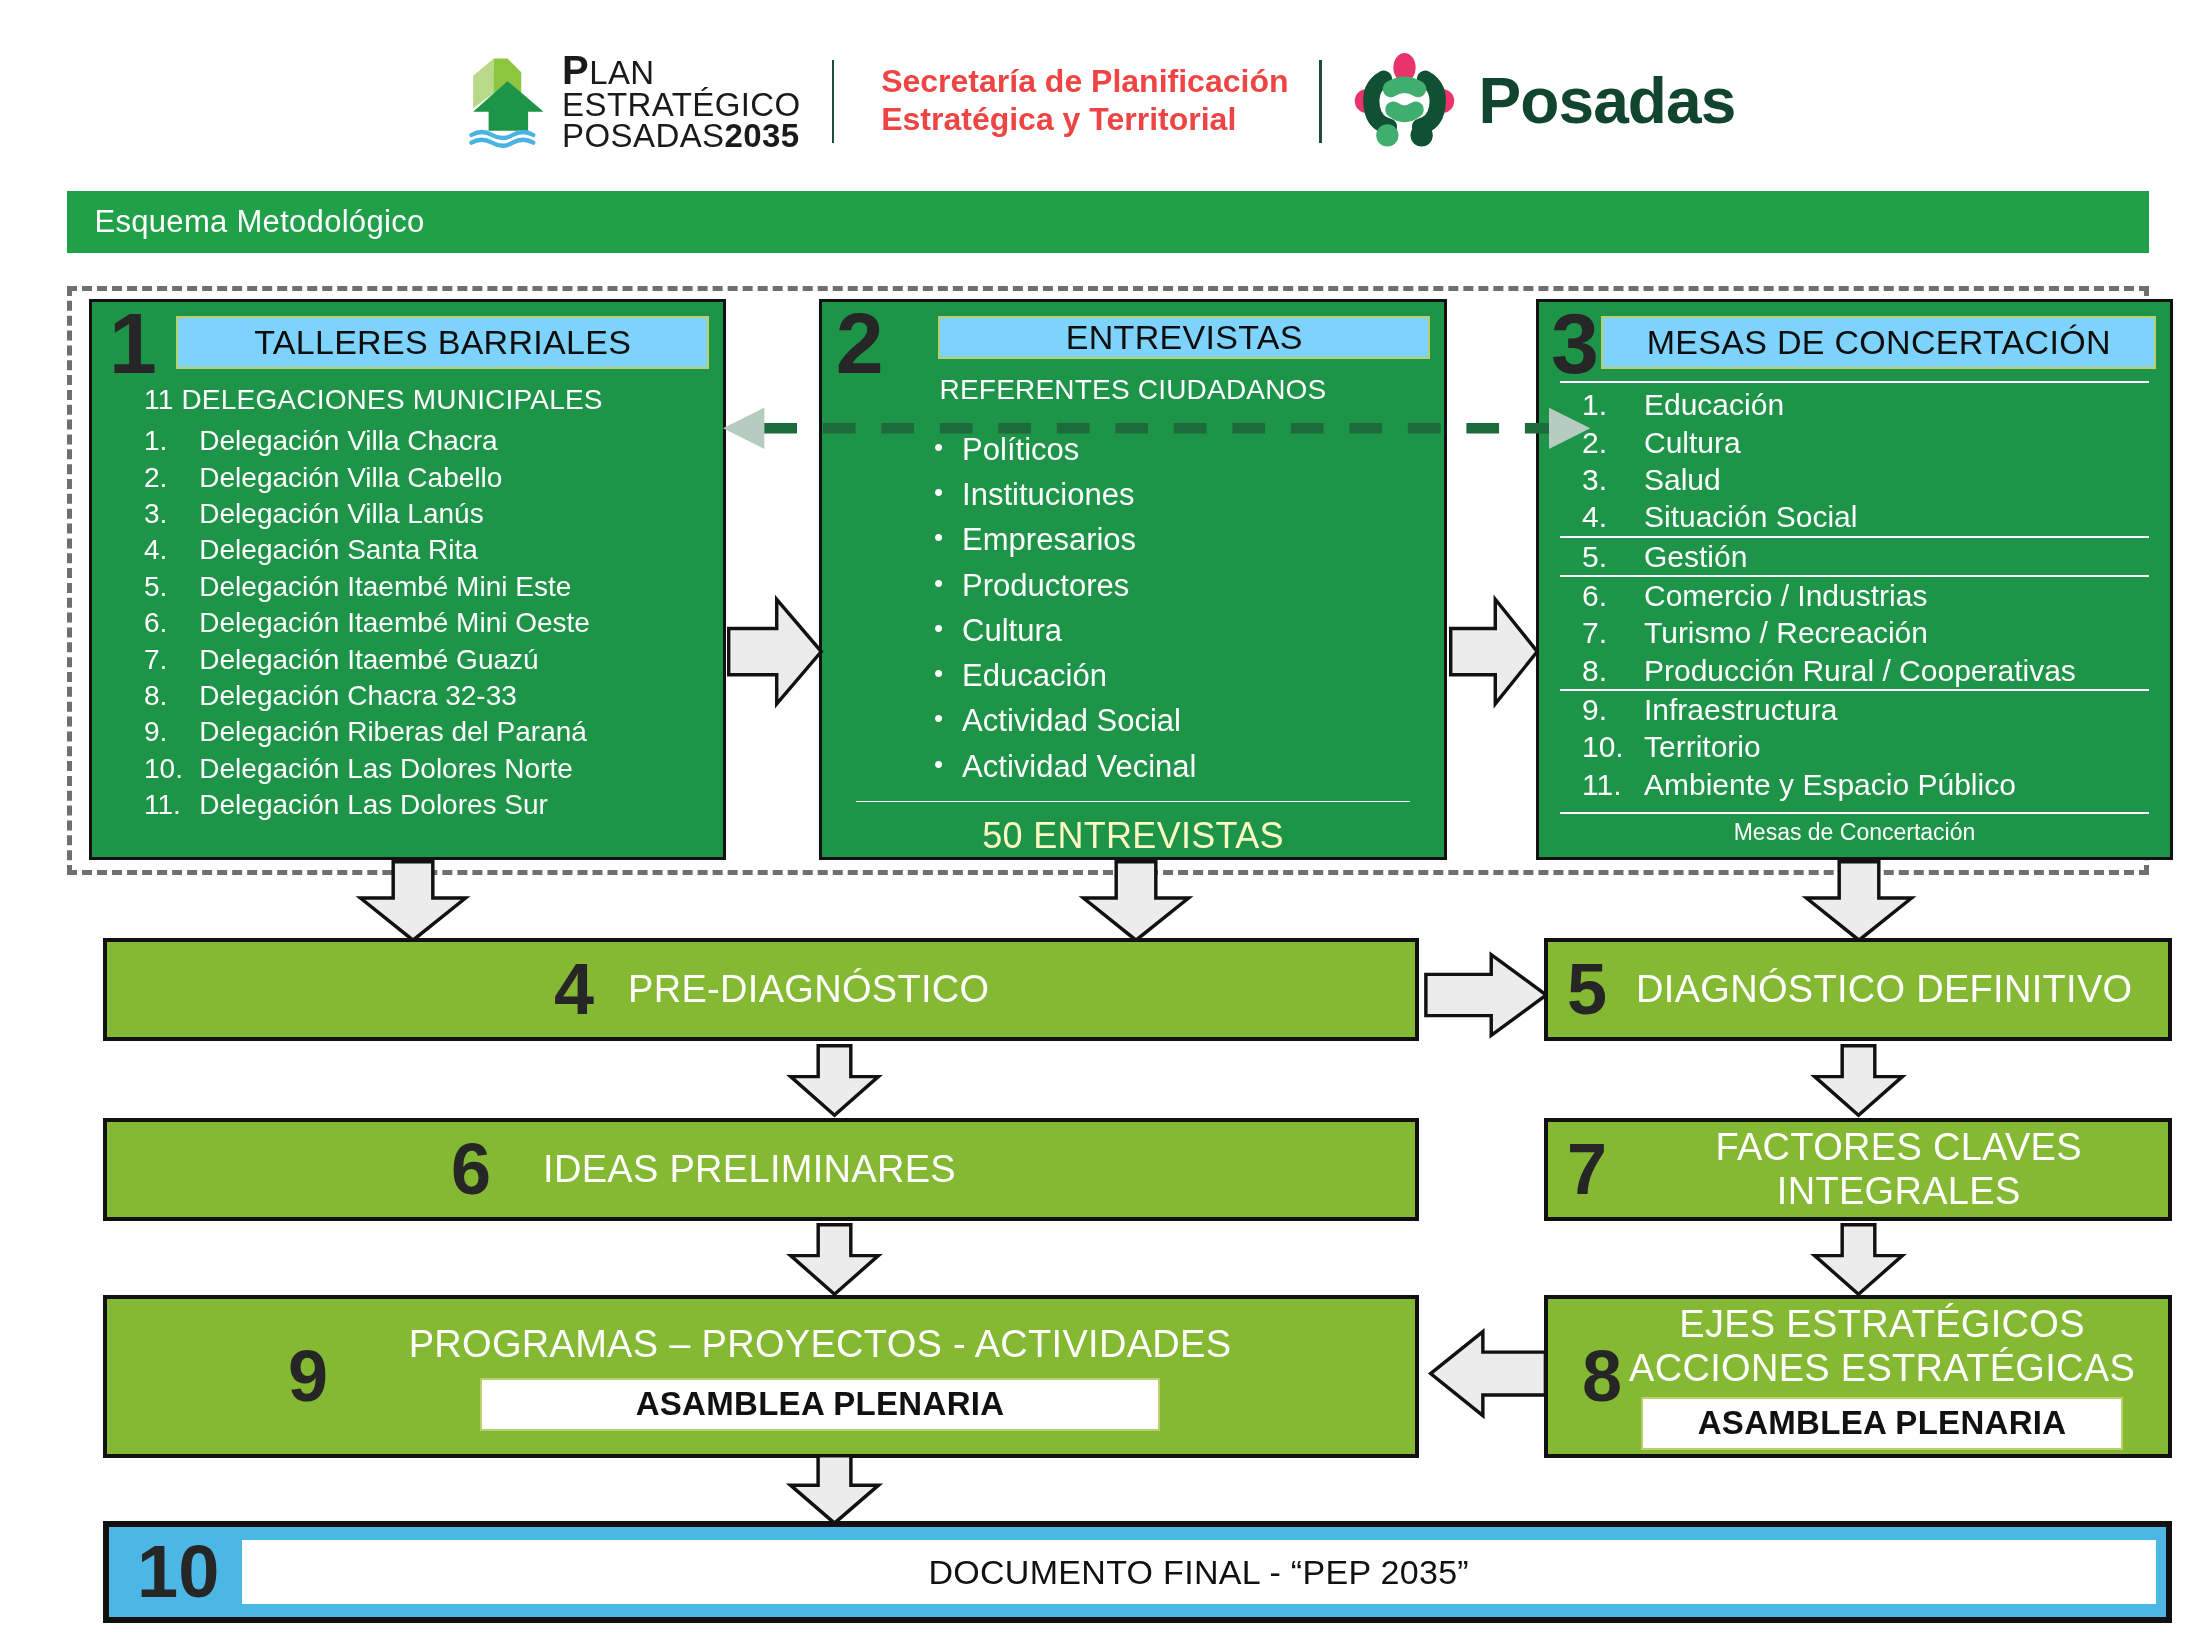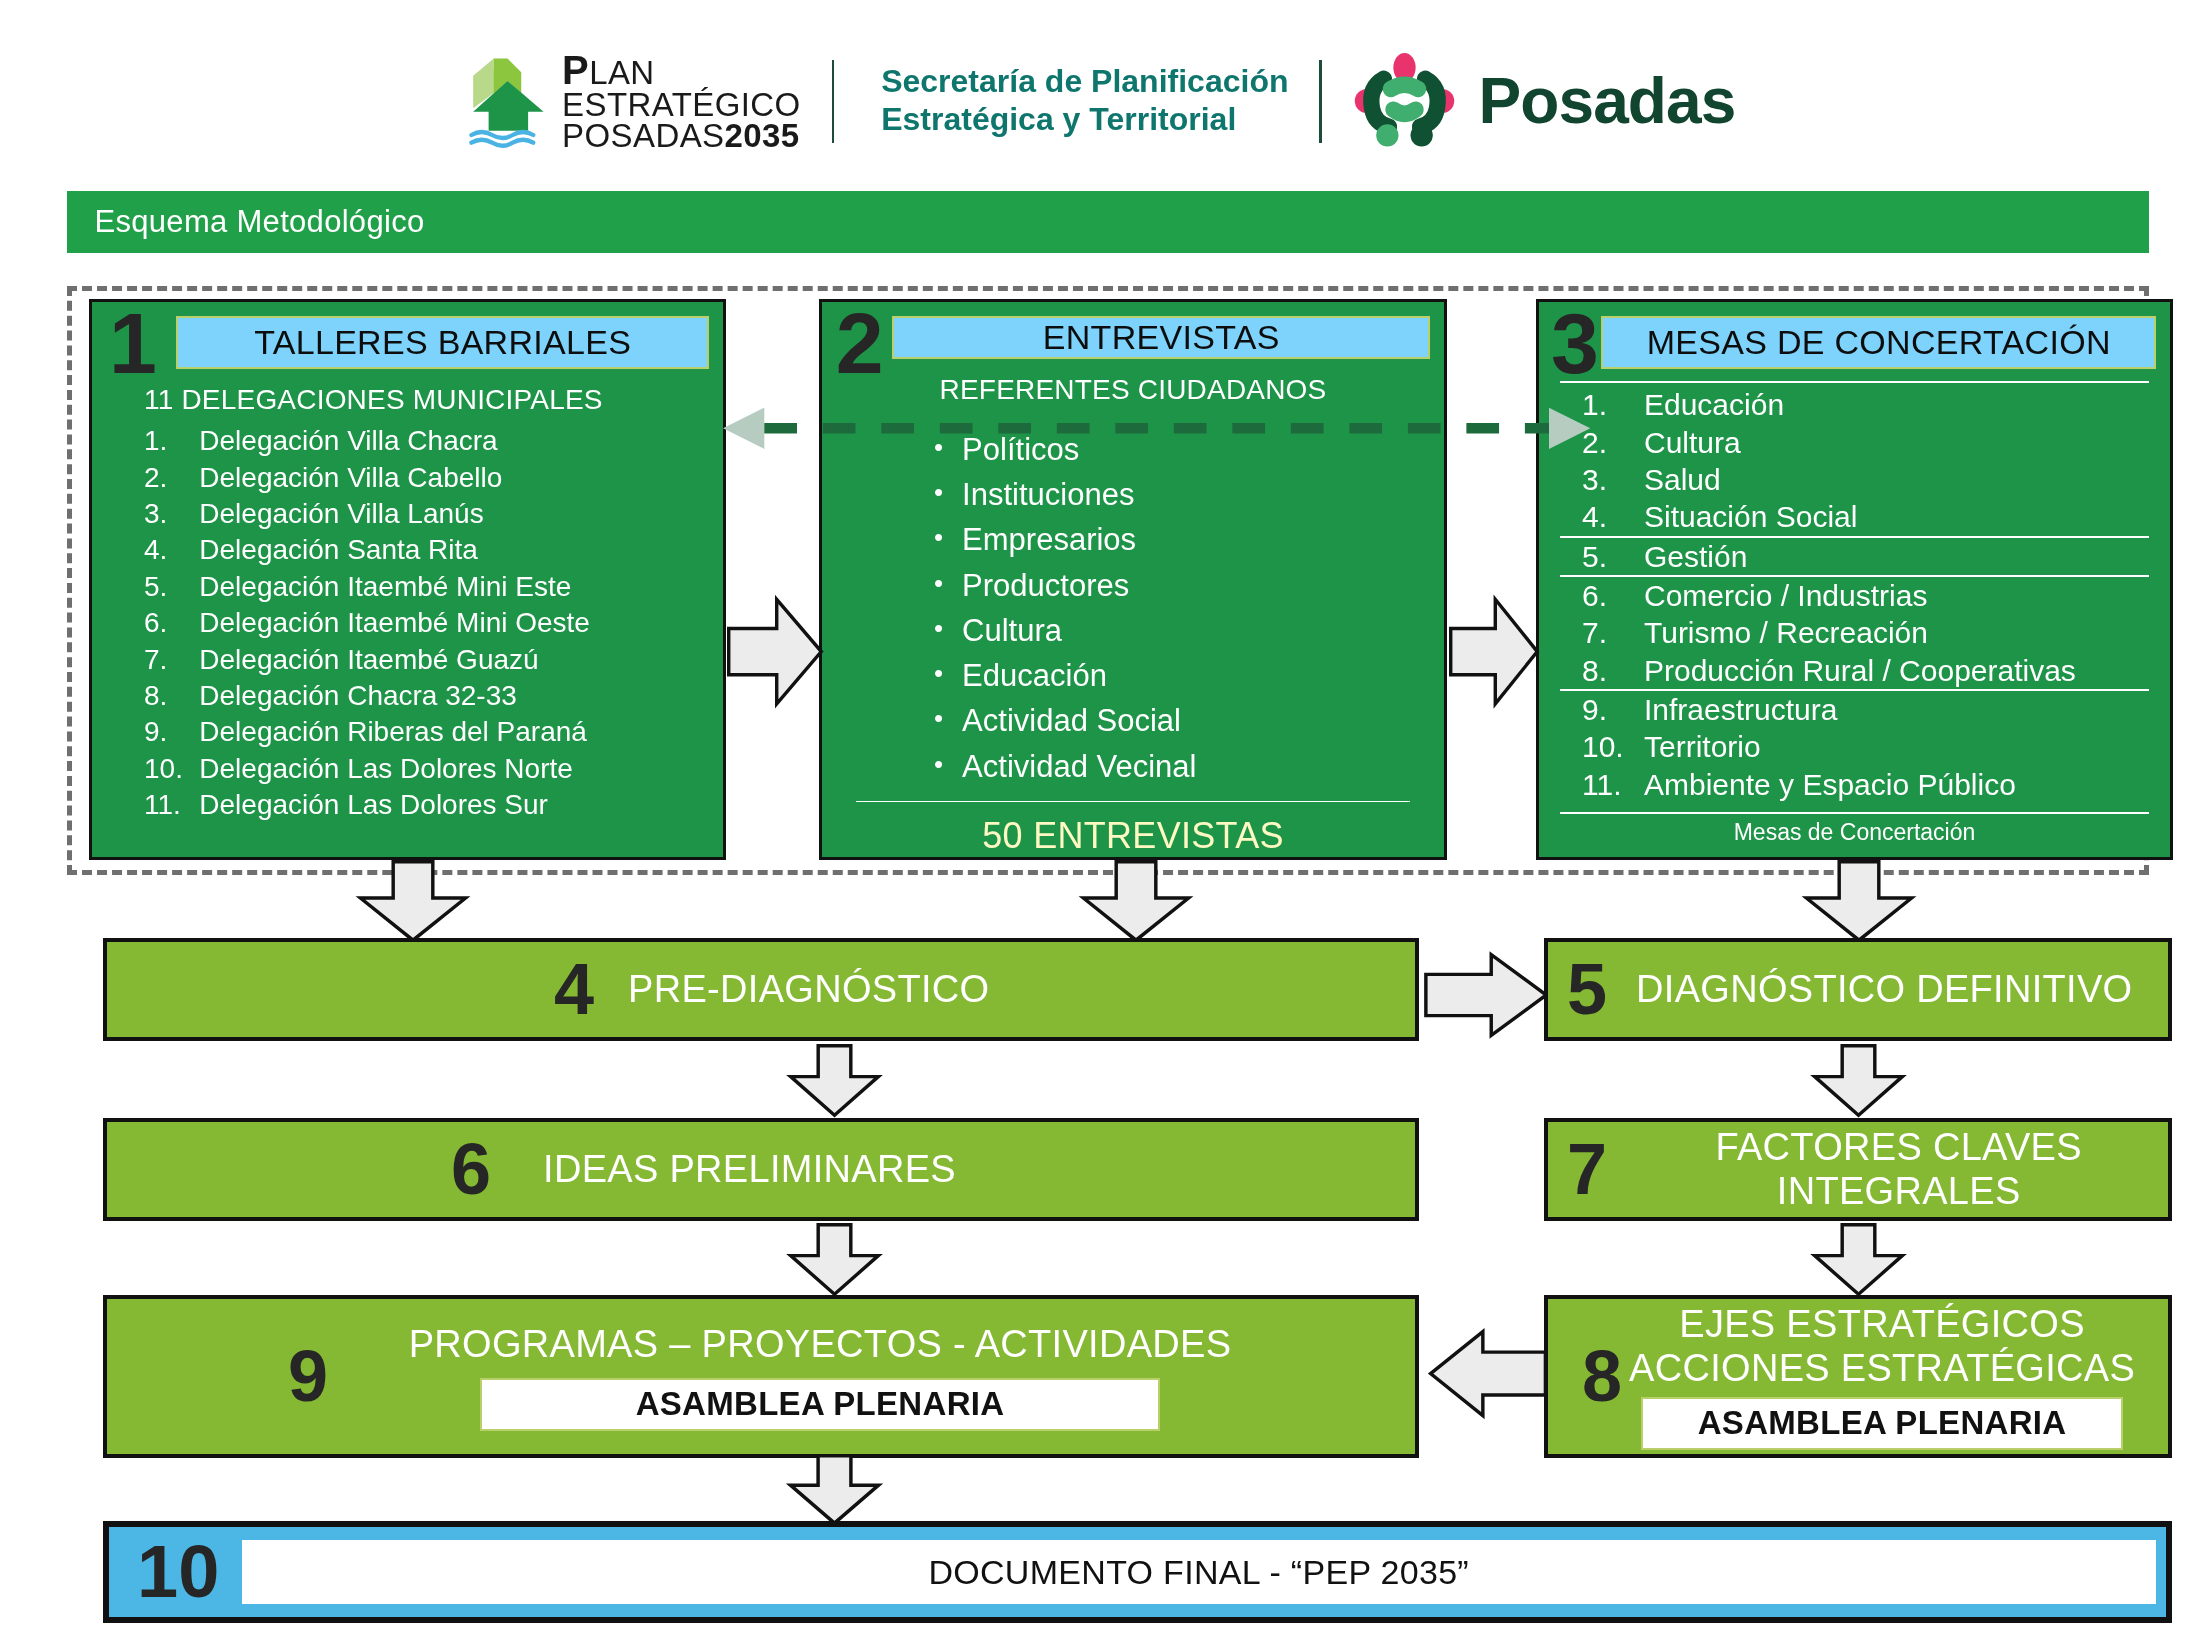--- a/index.html
+++ b/index.html
@@ -17,21 +17,21 @@
     display: flex; align-items: center; justify-content: center; gap: 0px;
   }
   .logo-pep { display: flex; align-items: center; gap: 15.5px; }
   .pep-mark { width: 79px; height: 93px; position: relative; }
   .pep-words { display: flex; flex-direction: column; line-height: 0.95; }
   .pep-line { font-size: 33px; font-weight: 400; color: #1a1a1a; letter-spacing: 0.4px; white-space: nowrap; }
   .pep-line b { font-weight: 700; }
   .pep-line .cap { font-size: 40px; font-weight: 700; }
   .divider-v { width: 2.6px; height: 83px; background: #1d4d38; margin: 0 31px; }
   .sec-text { display: flex; flex-direction: column; line-height: 1.18; }
-  .sec-text span { font-size: 32px; font-weight: 700; color: #0f766e; white-space: nowrap; margin-left: 16px; }
+  .sec-text span { font-size: 32px; font-weight: 700; color: #ef4444; white-space: nowrap; margin-left: 16px; }
   .posadas-wrap { display: flex; align-items: center; gap: 22.4px; }
   .posadas-mark { width: 103px; height: 96px; }
   .posadas-word { font-size: 64px; font-weight: 700; color: #12452f; letter-spacing: -0.9px; }
 
   
   .titlebar {
     position: absolute; left: 67px; top: 191px; width: 2082px; height: 62px;
     background: #21a04a; display: flex; align-items: center; padding-left: 27.5px;
   }
   .titlebar .t {
@@ -60,21 +60,21 @@
   #col1 .colnum { left: 17px; }
   #col2 .colnum { left: 13.8px; }
   #col3 .colnum { left: 12px; }
 
   .colhead {
     background: #7dd3fc; border: 2.6px solid #b9cf6a;
     margin: 13.8px 13.8px 0 auto; height: 53px;
     display: flex; align-items: center; justify-content: center;
   }
   #col1 .colhead { width: 533px; }
-  #col2 .colhead { width: 538px; }
+  #col2 .colhead { width: 492px; }
   #col3 .colhead { width: 555px; }
   .colhead span { font-size: 34px; font-weight: 500; color: #0d0d0d; letter-spacing: 0.3px; white-space: nowrap; }
 
   .subhead {
     color: #ffffff; font-size: 28px; font-weight: 400; text-align: center;
     margin-top: 15.5px; letter-spacing: 0.2px;
   }
   .subhead.left { text-align: left; padding-left: 52px; }
 
   .olist { list-style: none; margin: 6.9px 0 0 0; padding: 0 0 0 52px; }

